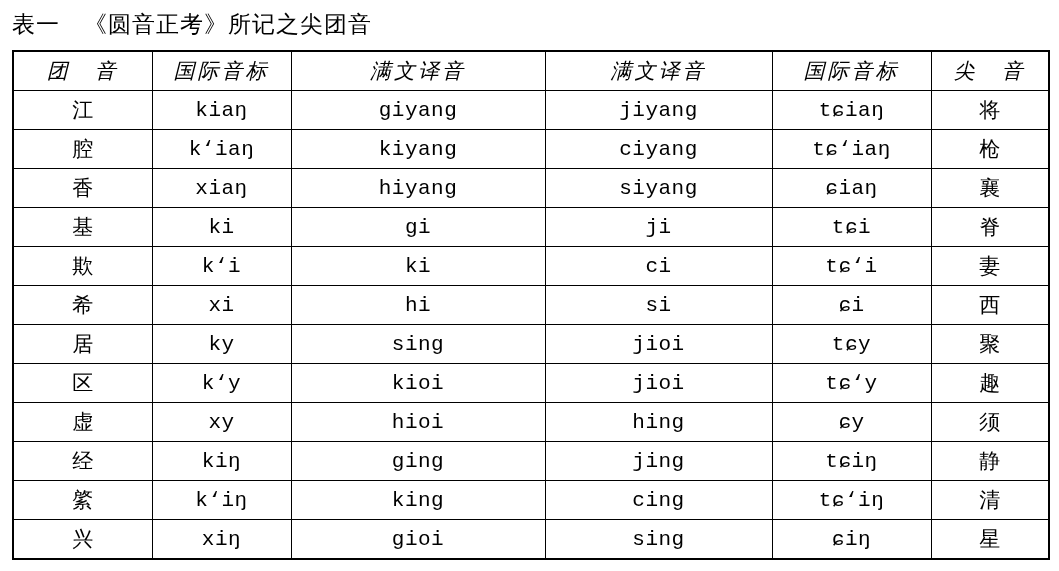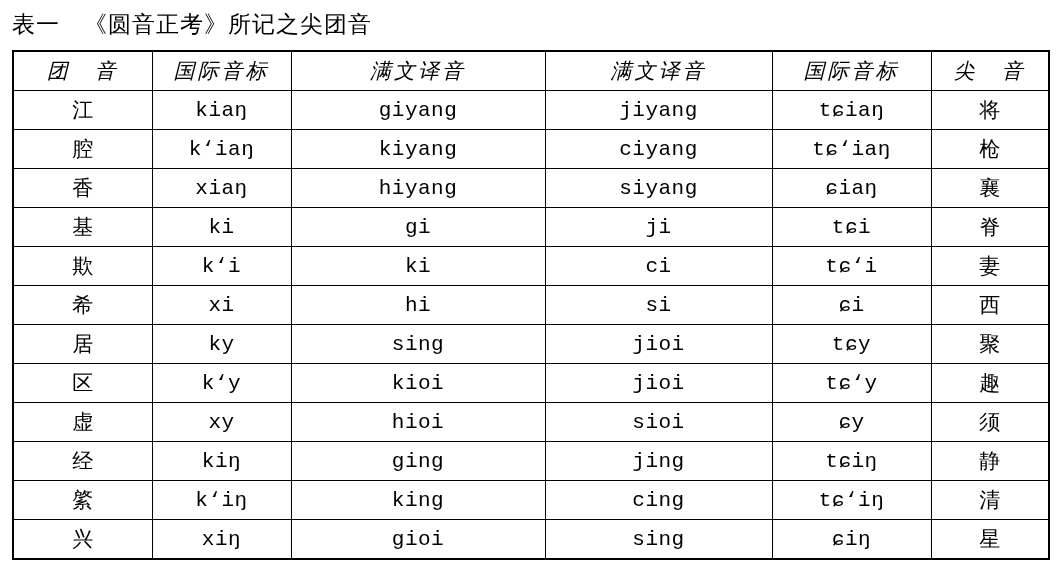--- a/index.html
+++ b/index.html
@@ -166,21 +166,21 @@
           <td class="ipa">k‘y</td>
           <td class="roman">kioi</td>
           <td class="roman">jioi</td>
           <td class="ipa">tɕ‘y</td>
           <td class="han bold">趣</td>
         </tr>
         <tr>
           <td class="han">虚</td>
           <td class="ipa">xy</td>
           <td class="roman">hioi</td>
-          <td class="roman">sioi</td>
+          <td class="roman">hing</td>
           <td class="ipa">ɕy</td>
           <td class="han">须</td>
         </tr>
         <tr>
           <td class="han">经</td>
           <td class="ipa">kiŋ</td>
           <td class="roman">ging</td>
           <td class="roman">jing</td>
           <td class="ipa">tɕiŋ</td>
           <td class="han bold">静</td>

